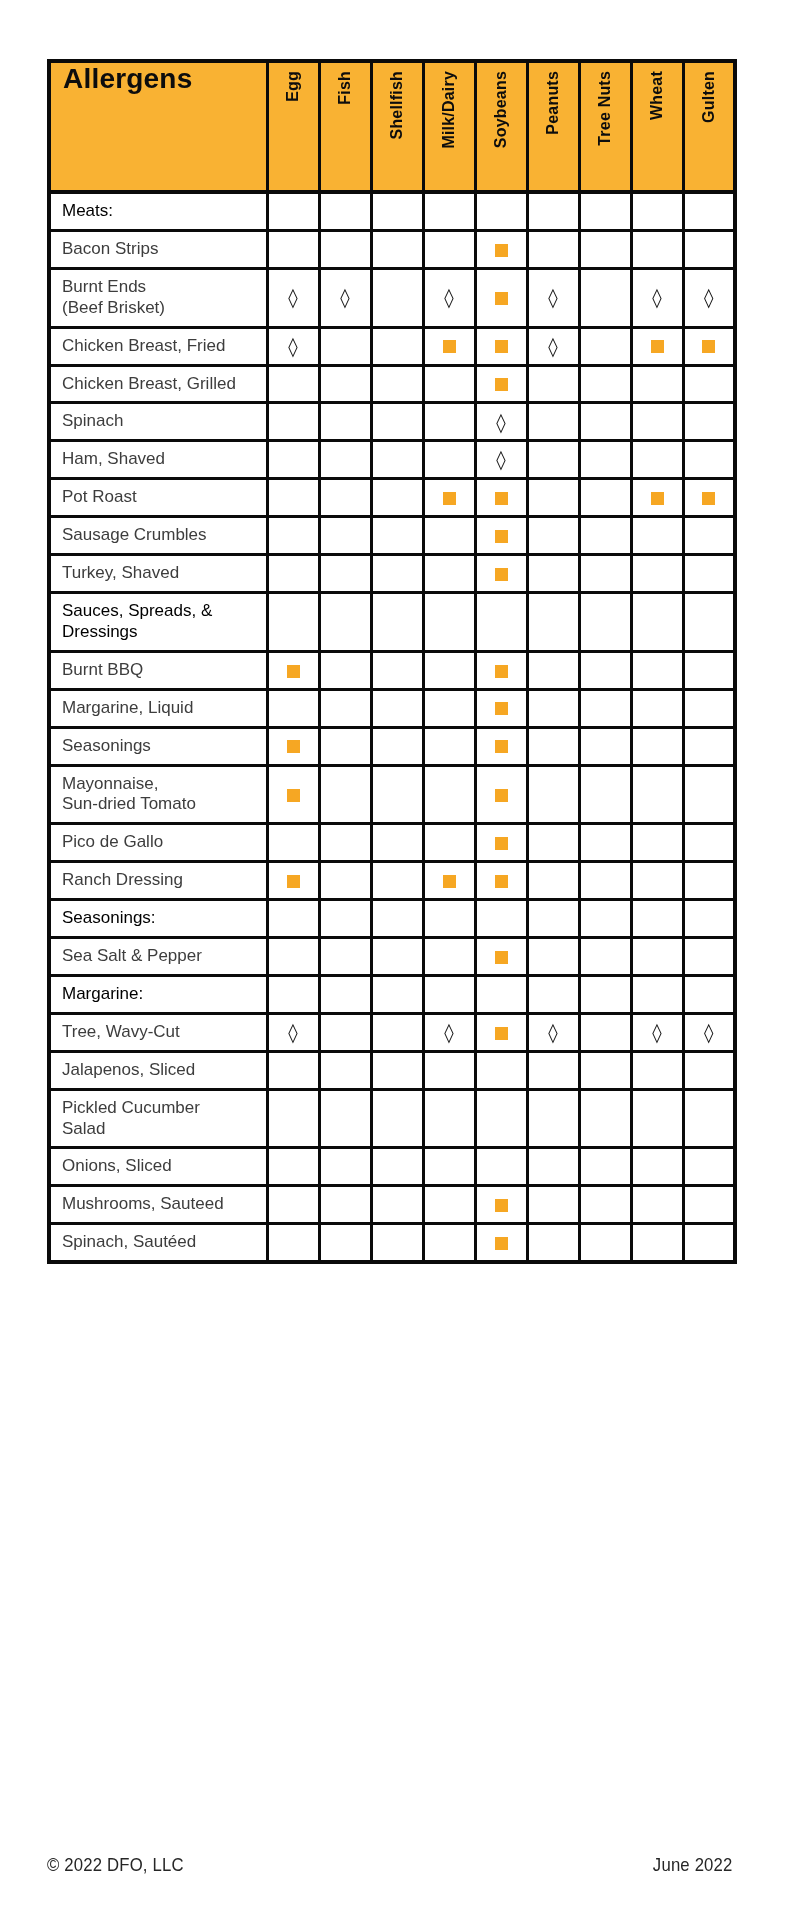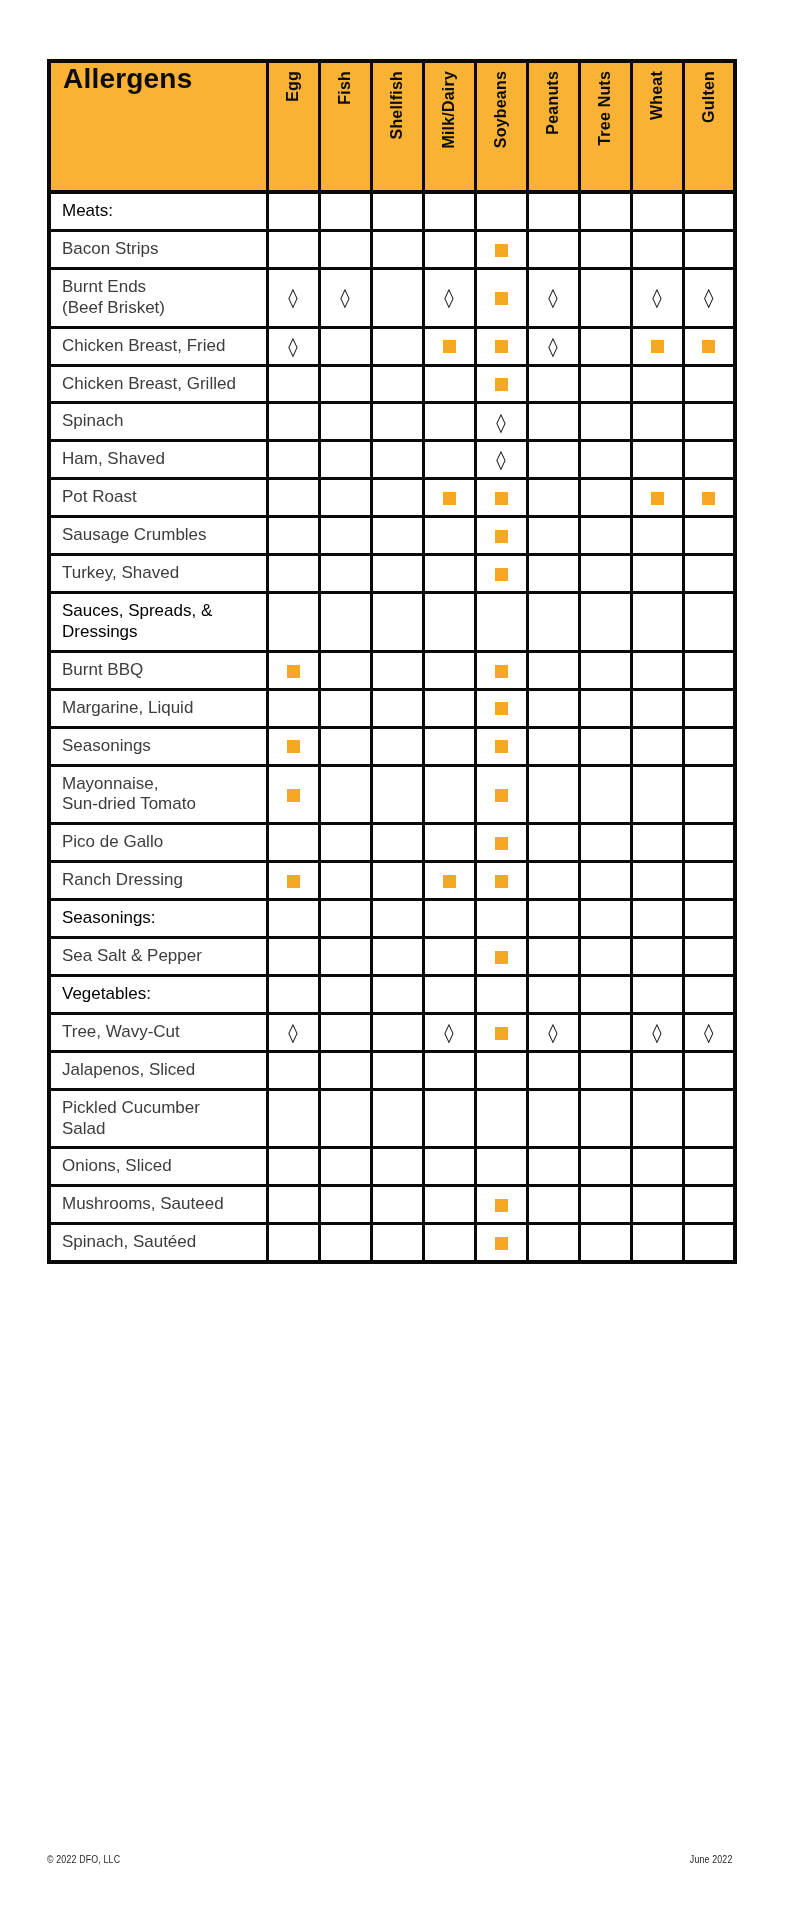--- a/index.html
+++ b/index.html
@@ -82,21 +82,21 @@
     vertical-align:middle;
   }
   .footer{
     position:absolute;
     left:47px;
     top:1842px;
     width:686px;
     display:flex;
     justify-content:space-between;
     align-items:baseline;
-    font-size:10px;
+    font-size:19px;
     color:#262626;
   }
   .footer .f-left{display:inline-block;transform:scaleX(0.88);transform-origin:left center;letter-spacing:0.2px;}
   .footer .f-right{display:inline-block;transform:scaleX(0.88);transform-origin:right center;letter-spacing:0.2px;}
 </style>
 </head>
 <body>
 
 <div class="page">
 
@@ -371,21 +371,21 @@
           <td class="mark"></td>
           <td class="mark"></td>
           <td class="mark"></td>
           <td class="mark"><span class="sq"></span></td>
           <td class="mark"></td>
           <td class="mark"></td>
           <td class="mark"></td>
           <td class="mark"></td>
         </tr>
         <tr class="section">
-          <td class="name">Vegetables:</td>
+          <td class="name">Margarine:</td>
           <td class="mark"></td>
           <td class="mark"></td>
           <td class="mark"></td>
           <td class="mark"></td>
           <td class="mark"></td>
           <td class="mark"></td>
           <td class="mark"></td>
           <td class="mark"></td>
           <td class="mark"></td>
         </tr>

